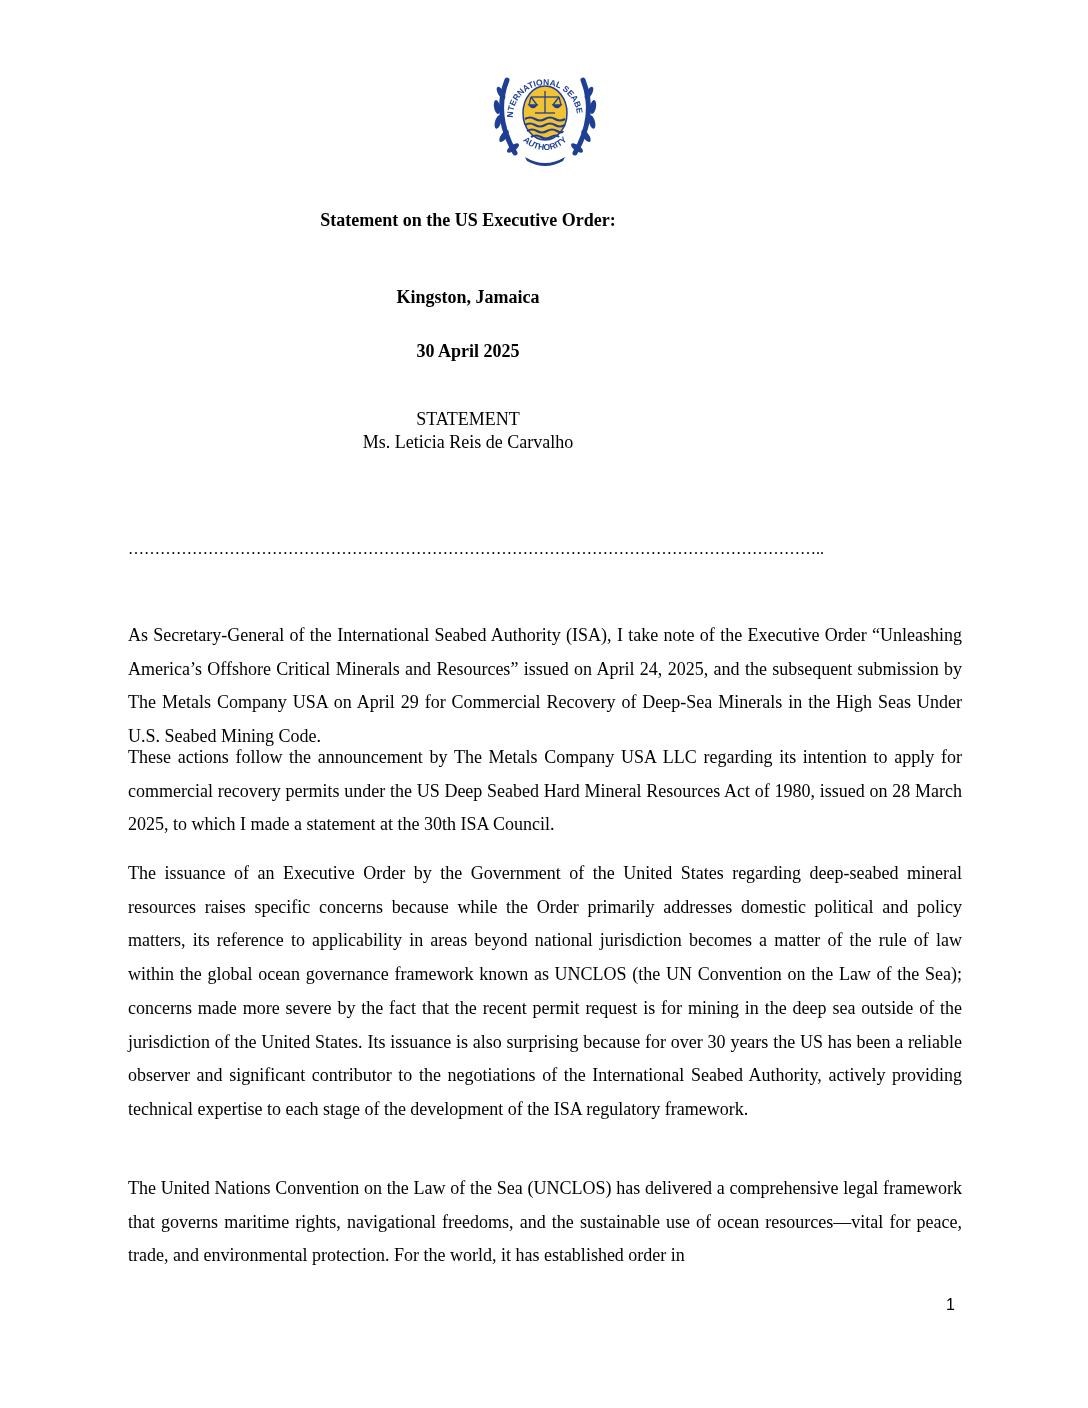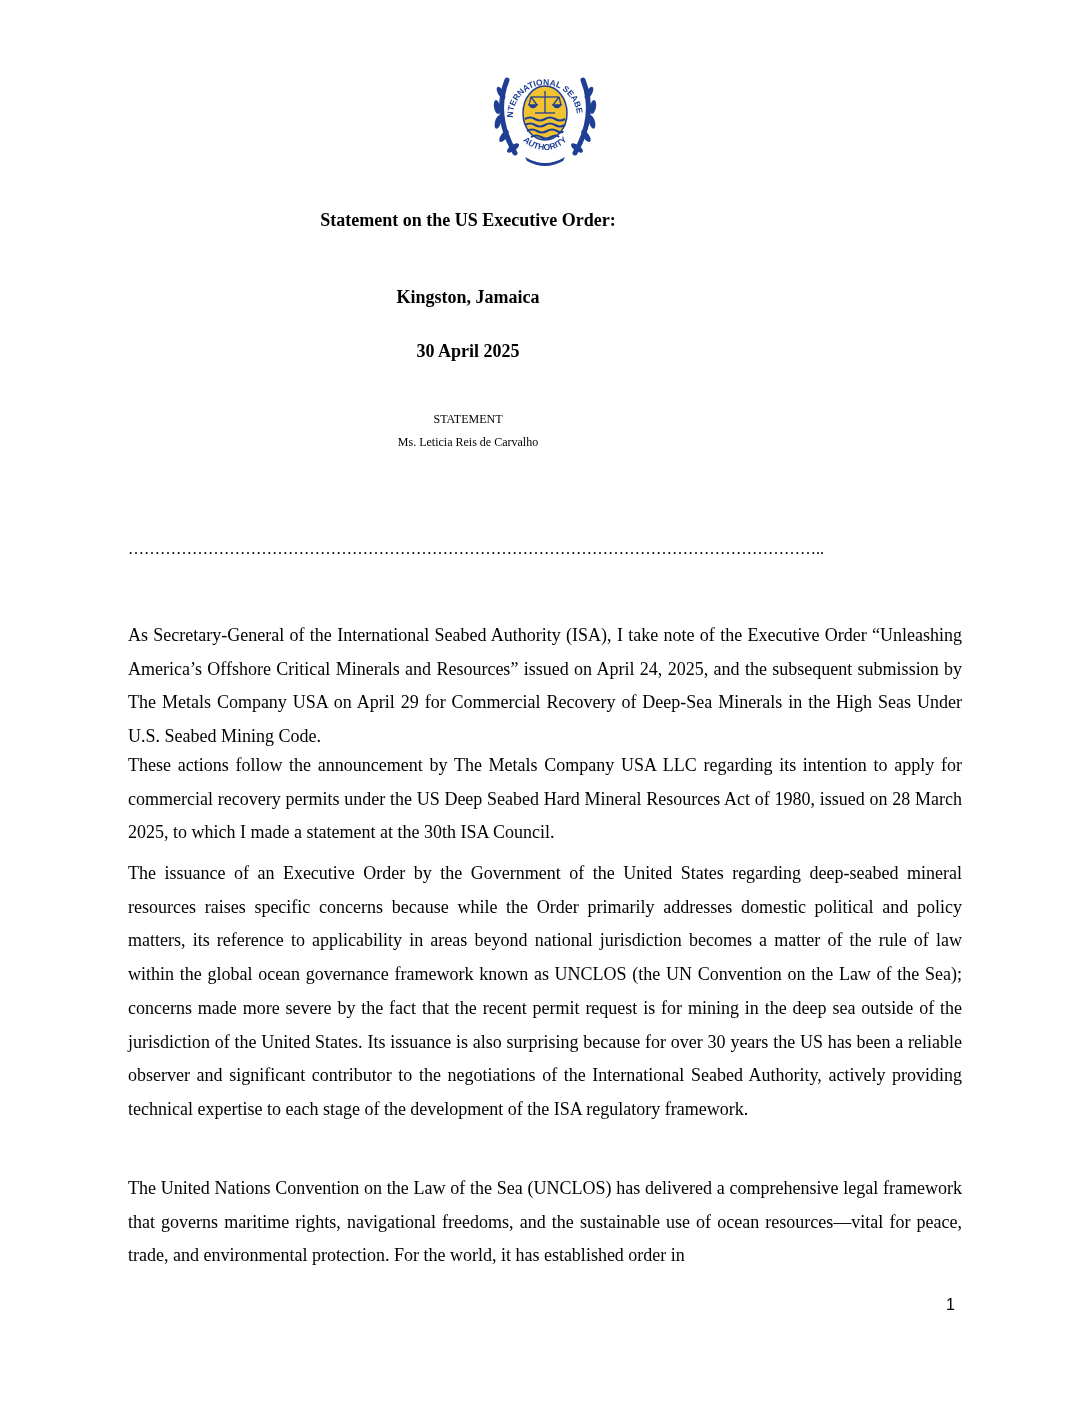--- a/index.html
+++ b/index.html
@@ -2,25 +2,25 @@
 <html><head>
 <meta charset="utf-8">
 <style>
   html, body { margin: 0; padding: 0; background: #ffffff; }
   body { width: 1088px; height: 1408px; position: relative; overflow: hidden; font-family: "Liberation Serif", serif; color: #000; }
   .logo { position: absolute; left: 485px; top: 55px; width: 120px; height: 120px; }
   .center { position: absolute; left: 16px; width: 888px; text-align: center; margin-left: 8px; }
   .title { top: 207px; font-weight: bold; font-size: 18px; line-height: 27px; }
   .place { top: 286px; font-weight: bold; font-size: 18px; line-height: 22px; }
   .date { top: 340px; font-weight: bold; font-size: 18px; line-height: 22px; }
-  .byline { top: 408px; font-size: 12px; line-height: 23px; }
+  .byline { top: 408px; font-size: 18px; line-height: 23px; }
   .dots { position: absolute; left: 128px; top: 539px; width: 834px; font-size: 16px; letter-spacing: 0px; white-space: nowrap; overflow: hidden; line-height: 20px; }
   .body { position: absolute; left: 128px; width: 834px; font-size: 18px; line-height: 33.7px; text-align: justify; }
   .p1 { top: 590px; margin-top: 29px; }
-  .p2 { top: 741px; margin-top: 8px; }
+  .p2 { top: 741px; }
   .p3 { top: 857px; }
   .p4 { top: 1172px; }
   .body p { margin: 0; }
   .pagenum { position: absolute; left: 946px; top: 1296px; font-family: "Liberation Sans", sans-serif; font-size: 16px; }
 </style>
 </head>
 <body>
 
 <div class="logo">
   <svg width="120" height="120" viewBox="0 0 120 120">

